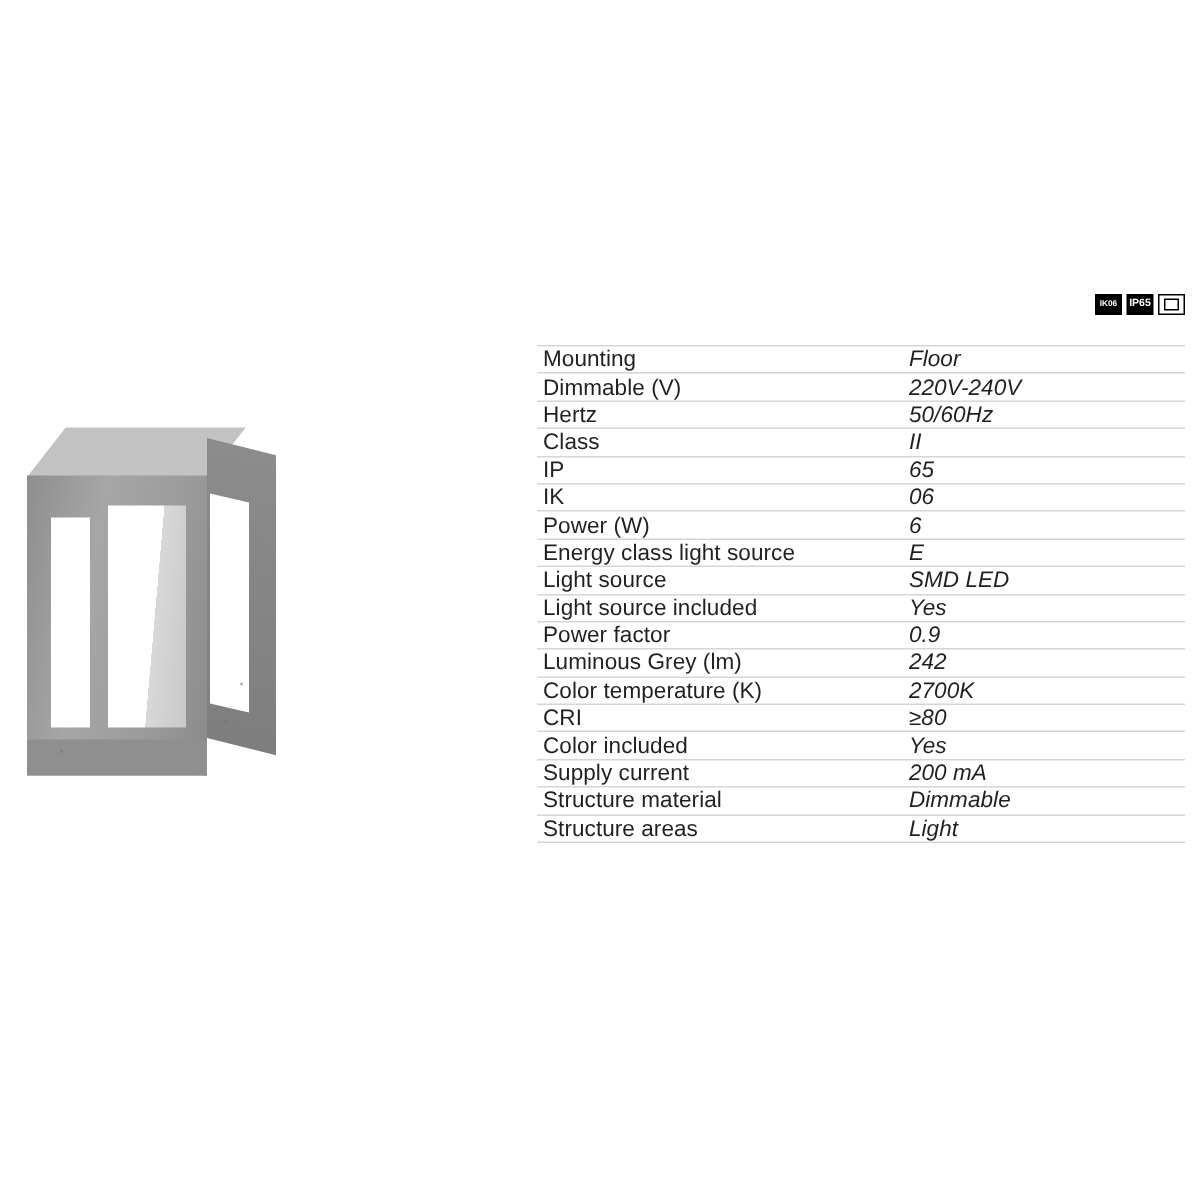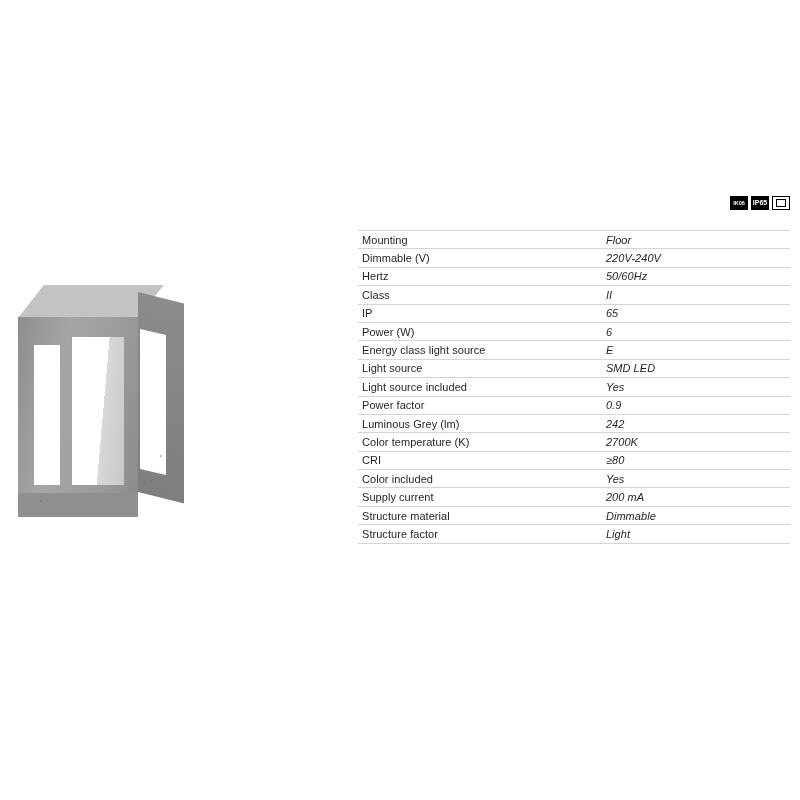--- a/index.html
+++ b/index.html
@@ -164,21 +164,21 @@
     font-size: 9.5px;
   }
   #spec-table tr {
     height: 18.4px;
   }
   #spec-table td {
     border-bottom: 1px solid #d5d5d5;
     padding: 0 0 0 4px;
     vertical-align: middle;
     color: #231f20;
-    font-size: 11px;
+    font-size: 15px;
     letter-spacing: .05px;
   }
   #spec-table tr:first-child td {
     border-top: 1px solid #d5d5d5;
   }
   #spec-table td.value {
     width: 44%;
     padding-left: 6px;
     font-style: italic;
   }
@@ -223,20 +223,24 @@
       </tr>
     <tr>
         <td>Class</td>
         <td class="value">II</td>
       </tr>
     <tr>
         <td>IP</td>
         <td class="value">65</td>
       </tr>
     <tr>
+        <td>IK</td>
+        <td class="value">06</td>
+      </tr>
+    <tr>
         <td>Power (W)</td>
         <td class="value">6</td>
       </tr>
     <tr>
         <td>Energy class light source</td>
         <td class="value">E</td>
       </tr>
     <tr>
         <td>Light source</td>
         <td class="value">SMD LED</td>
@@ -267,17 +271,17 @@
       </tr>
     <tr>
         <td>Supply current</td>
         <td class="value">200 mA</td>
       </tr>
     <tr>
         <td>Structure material</td>
         <td class="value">Dimmable</td>
       </tr>
     <tr>
-        <td>Structure factor</td>
+        <td>Structure areas</td>
         <td class="value">Light</td>
       </tr>
   </tbody>
 </table>
 
 </body></html>

